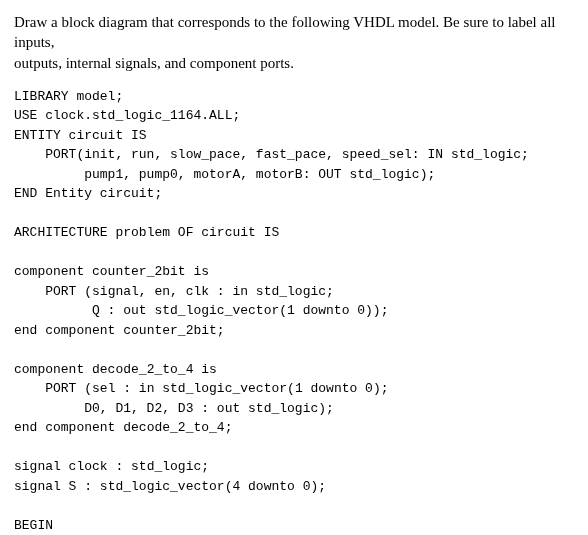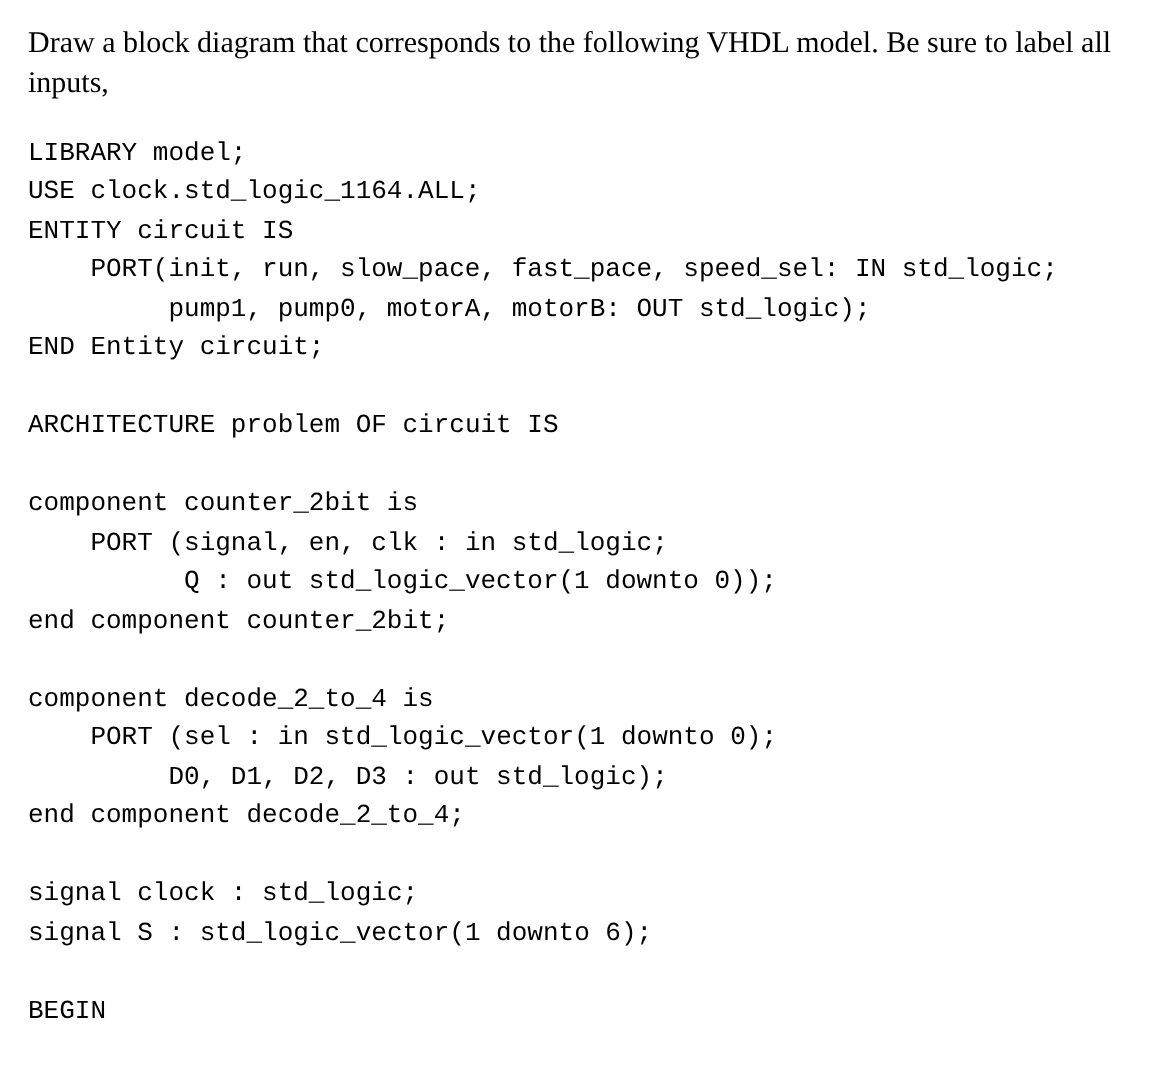--- a/index.html
+++ b/index.html
@@ -23,20 +23,21 @@
       margin: 0;
       line-height: 1.5;
     }
     .kw { font-weight: normal; }
   </style>
 </head>
 <body>
 
 <div class="intro">
   <span>Draw a block diagram that corresponds to the following VHDL model. Be sure to label all inputs,</span><br>
+  <span>outputs, internal signals, and component ports.</span>
 </div>
 
 <pre class="code"><span class="kw">LIBRARY</span><span> model;</span>
 <span class="kw">USE</span><span> clock.std_logic_1164.ALL;</span>
 <span class="kw">ENTITY</span><span> circuit </span><span class="kw">IS</span>
 <span>    PORT(init, run, slow_pace, fast_pace, speed_sel: </span><span class="kw">IN</span><span> std_logic;</span>
 <span>         pump1, pump0, motorA, motorB: </span><span class="kw">OUT</span><span> std_logic);</span>
 <span class="kw">END Entity</span><span> circuit;</span>
 
 <span class="kw">ARCHITECTURE</span><span> problem </span><span class="kw">OF</span><span> circuit </span><span class="kw">IS</span>
@@ -45,21 +46,21 @@
 <span class="kw">    PORT</span><span> (signal, en, clk : </span><span class="kw">in</span><span> std_logic;</span>
 <span>          Q : </span><span class="kw">out</span><span> std_logic_vector(1 downto 0));</span>
 <span class="kw">end component</span><span> counter_2bit;</span>
 
 <span class="kw">component</span><span> decode_2_to_4 </span><span class="kw">is</span>
 <span class="kw">    PORT</span><span> (sel : </span><span class="kw">in</span><span> std_logic_vector(1 downto 0);</span>
 <span>         D0, D1, D2, D3 : </span><span class="kw">out</span><span> std_logic);</span>
 <span class="kw">end component</span><span> decode_2_to_4;</span>
 
 <span class="kw">signal</span><span> clock : </span><span class="kw">std_logic</span><span>;</span>
-<span class="kw">signal</span><span> S : </span><span class="kw">std_logic_vector</span><span>(1 downto 6);</span>
+<span class="kw">signal</span><span> S : </span><span class="kw">std_logic_vector</span><span>(4 downto 0);</span>
 
 <span class="kw">BEGIN</span>
 
 
 
 
 
 
 </pre>
 

